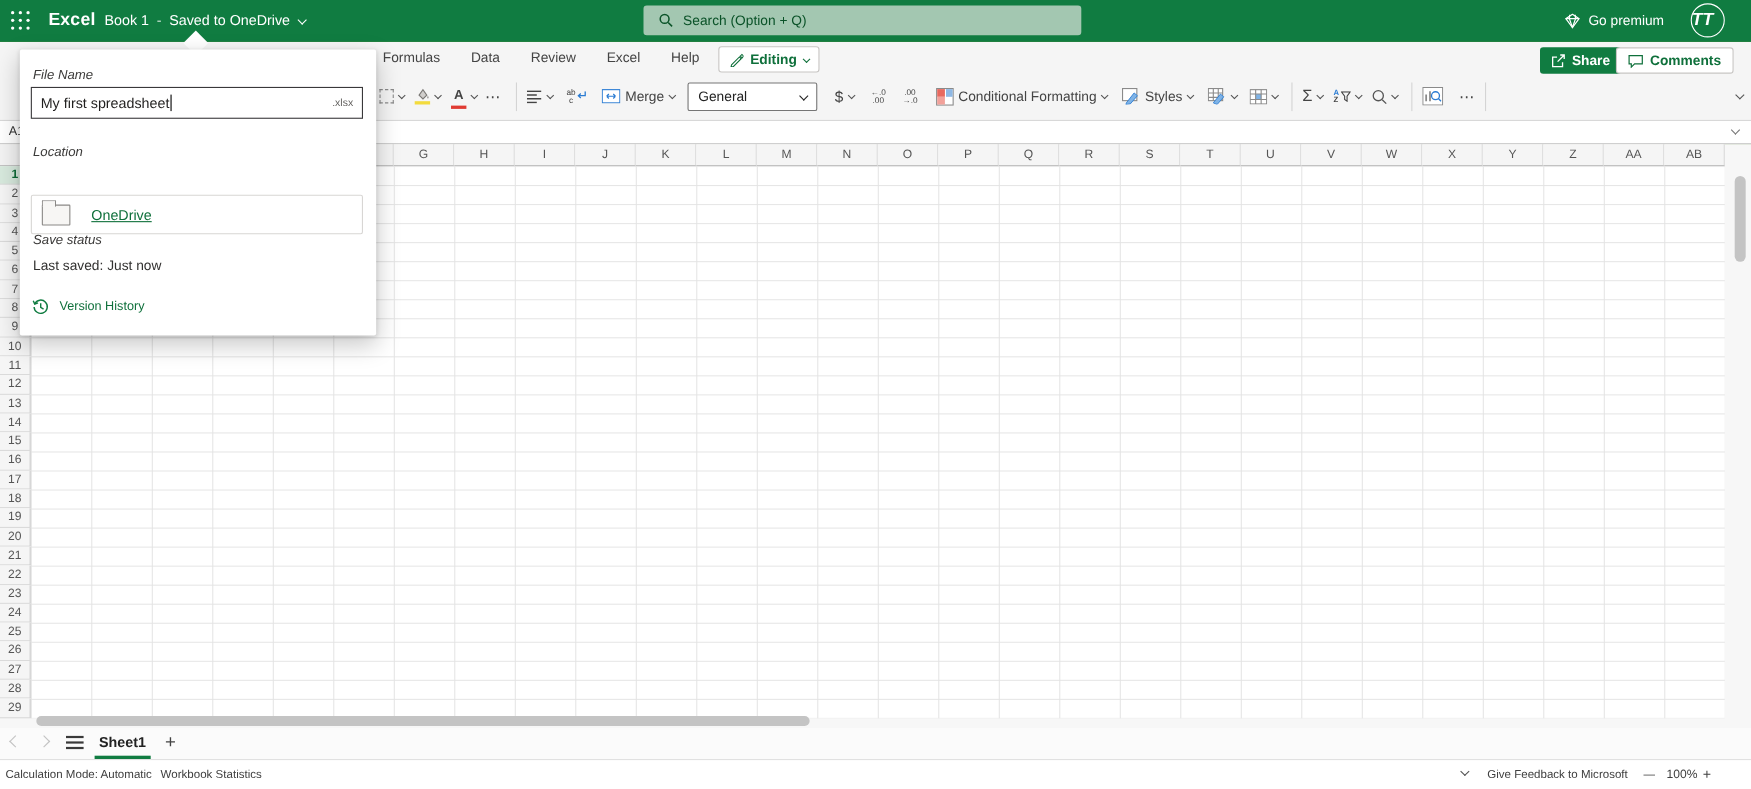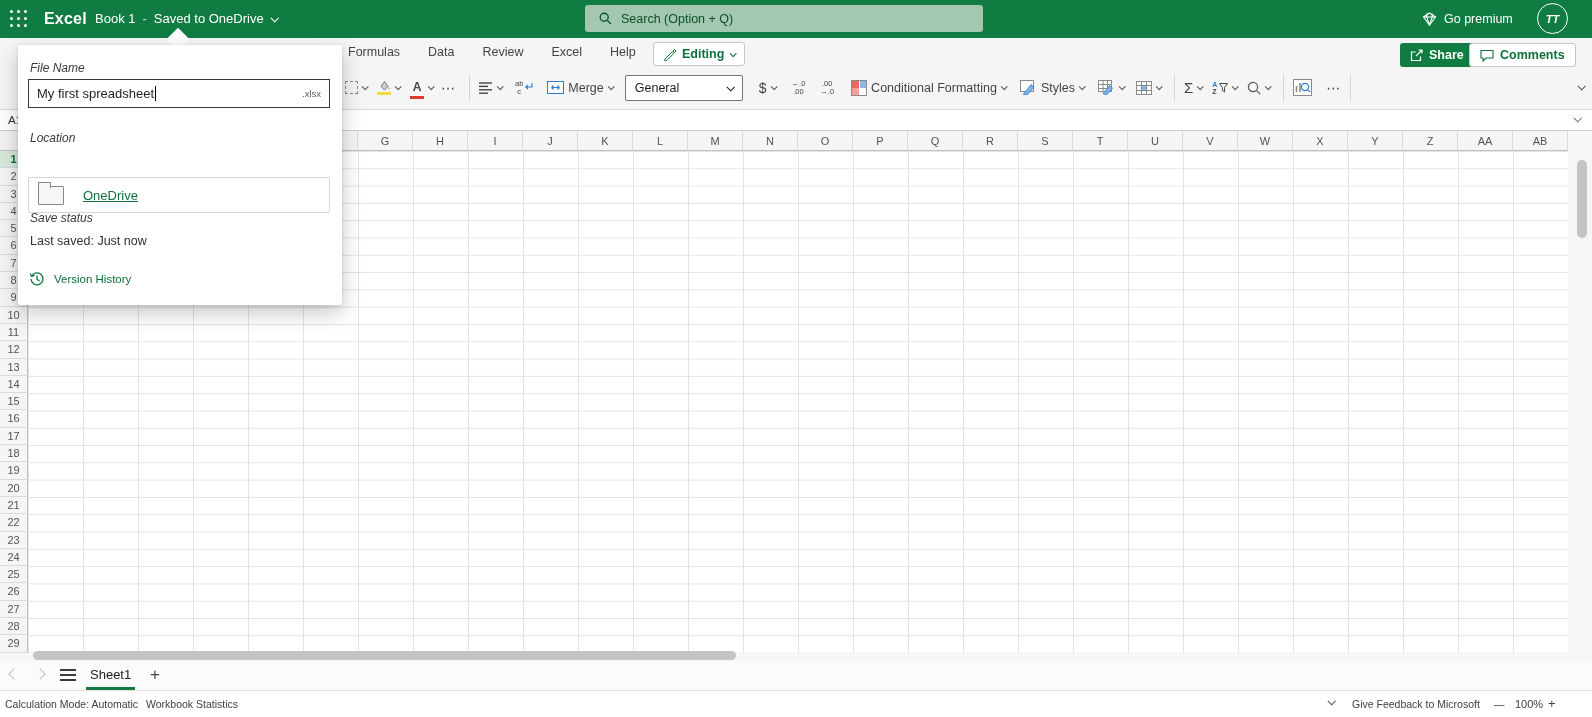--- a/index.html
+++ b/index.html
@@ -13,21 +13,21 @@
   .waffle { position:absolute; left:10px; top:10px; width:18px; height:18px; cursor:pointer; }
   .waffle i { position:absolute; width:3px; height:3px; border-radius:50%; background:#fff; }
   .appname { position:absolute; left:44px; top:0; line-height:38px; font-size:16px; font-weight:700; letter-spacing:.2px; }
   .doctitle { position:absolute; left:95px; top:0; line-height:38px; font-size:13px; display:flex; align-items:center; height:38px; gap:7px; cursor:pointer; }
   .doctitle .sep { color:#cfe5d8; }
   .chv { display:inline-block; width:6px; height:6px; border-right:1.4px solid currentColor; border-bottom:1.4px solid currentColor; transform:rotate(45deg) translateY(-1px); }
   .searchbox { position:absolute; left:585px; top:5px; width:398px; height:27px; border-radius:3px;
     background:#a3c7b1; display:flex; align-items:center; padding-left:14px; gap:9px; color:#0a5228; font-size:12.5px; cursor:text; }
   .premium { position:absolute; left:1422px; top:0; height:38px; display:flex; align-items:center; gap:7px; font-size:12.5px; cursor:pointer; }
   .avatar { position:absolute; left:1537px; top:3px; width:31px; height:31px; border:1.6px solid #fff; border-radius:50%;
-    display:flex; align-items:center; justify-content:center; font-size:11px; font-weight:700; cursor:pointer;font-style:italic; }
+    display:flex; align-items:center; justify-content:flex-start; font-size:16px; font-weight:700; cursor:pointer;font-style:italic; }
 
   
   .ribbon { position:absolute; left:0; top:38px; width:1592px; height:72px; background:#f5f5f5; border-bottom:1px solid #d8d8d8; }
   .tabrow { position:absolute; left:0; top:0; width:1592px; height:28px; }
   .rtabs { position:absolute; left:348px; top:0; height:28px; display:flex; align-items:center; gap:28px; font-size:12.5px; color:#444; }
   .rtab { cursor:pointer; white-space:nowrap; }
   .editingbtn { position:absolute; left:653px; top:4px; height:24px; padding:0 9px; background:#fff; border:1px solid #c8c6c4; border-radius:3px;
     display:flex; align-items:center; gap:6px; font-size:12.5px; font-weight:700; color:#0f703b; cursor:pointer; }
   .editingbtn .chv { color:#0f703b; width:5px; height:5px; }
   .sharebtn { position:absolute; left:1400px; top:5px; height:24px; padding:0 10px; background:#107c41; border-radius:3px; color:#fff;
@@ -83,21 +83,21 @@
   .hscroll { position:absolute; left:33px; top:651px; width:703px; height:9px; border-radius:4.5px; background:#c4c4c4; cursor:pointer; z-index:5; }
 
   
   .sheetbar { position:absolute; left:0; top:662px; width:1592px; height:28px; background:#fbfbfb; }
   .snav { position:absolute; top:8px; width:8px; height:8px; border-right:1.6px solid #c3c3c3; border-bottom:1.6px solid #c3c3c3; cursor:pointer; }
   .snav.prev { left:10px; transform:rotate(135deg); }
   .snav.next { left:36px; transform:rotate(-45deg); }
   .allsheets { position:absolute; left:60px; top:7px; width:16px; height:13px; cursor:pointer; }
   .allsheets i { display:block; height:2px; background:#3a3a3a; margin-bottom:3px; }
   .sheettab { position:absolute; left:86px; top:0; height:28px; padding:0 4px; display:flex; align-items:center;
-    font-size:13px; font-weight:400; color:#222; border-bottom:3px solid #107c41; cursor:pointer; }
+    font-size:13px; font-weight:700; color:#222; border-bottom:3px solid #107c41; cursor:pointer; }
   .addsheet { position:absolute; left:144px; top:1px; font-size:17px; color:#444; cursor:pointer; padding:2px 6px; }
 
   
   .statusbar { position:absolute; left:0; top:690px; width:1592px; height:27px; background:#fff; border-top:1px solid #e1e1e1;
     font-size:10.5px; color:#404040; }
   .sb-calc { position:absolute; left:5px; top:7px; cursor:pointer; }
   .sb-stats { position:absolute; left:146px; top:7px; cursor:pointer; }
   .sb-chv { position:absolute; left:1328px; top:8px; color:#555; cursor:pointer; }
   .sb-feedback { position:absolute; left:1352px; top:7px; cursor:pointer; }
   .sb-zoomout { position:absolute; left:1494px; top:7px; cursor:pointer; }

